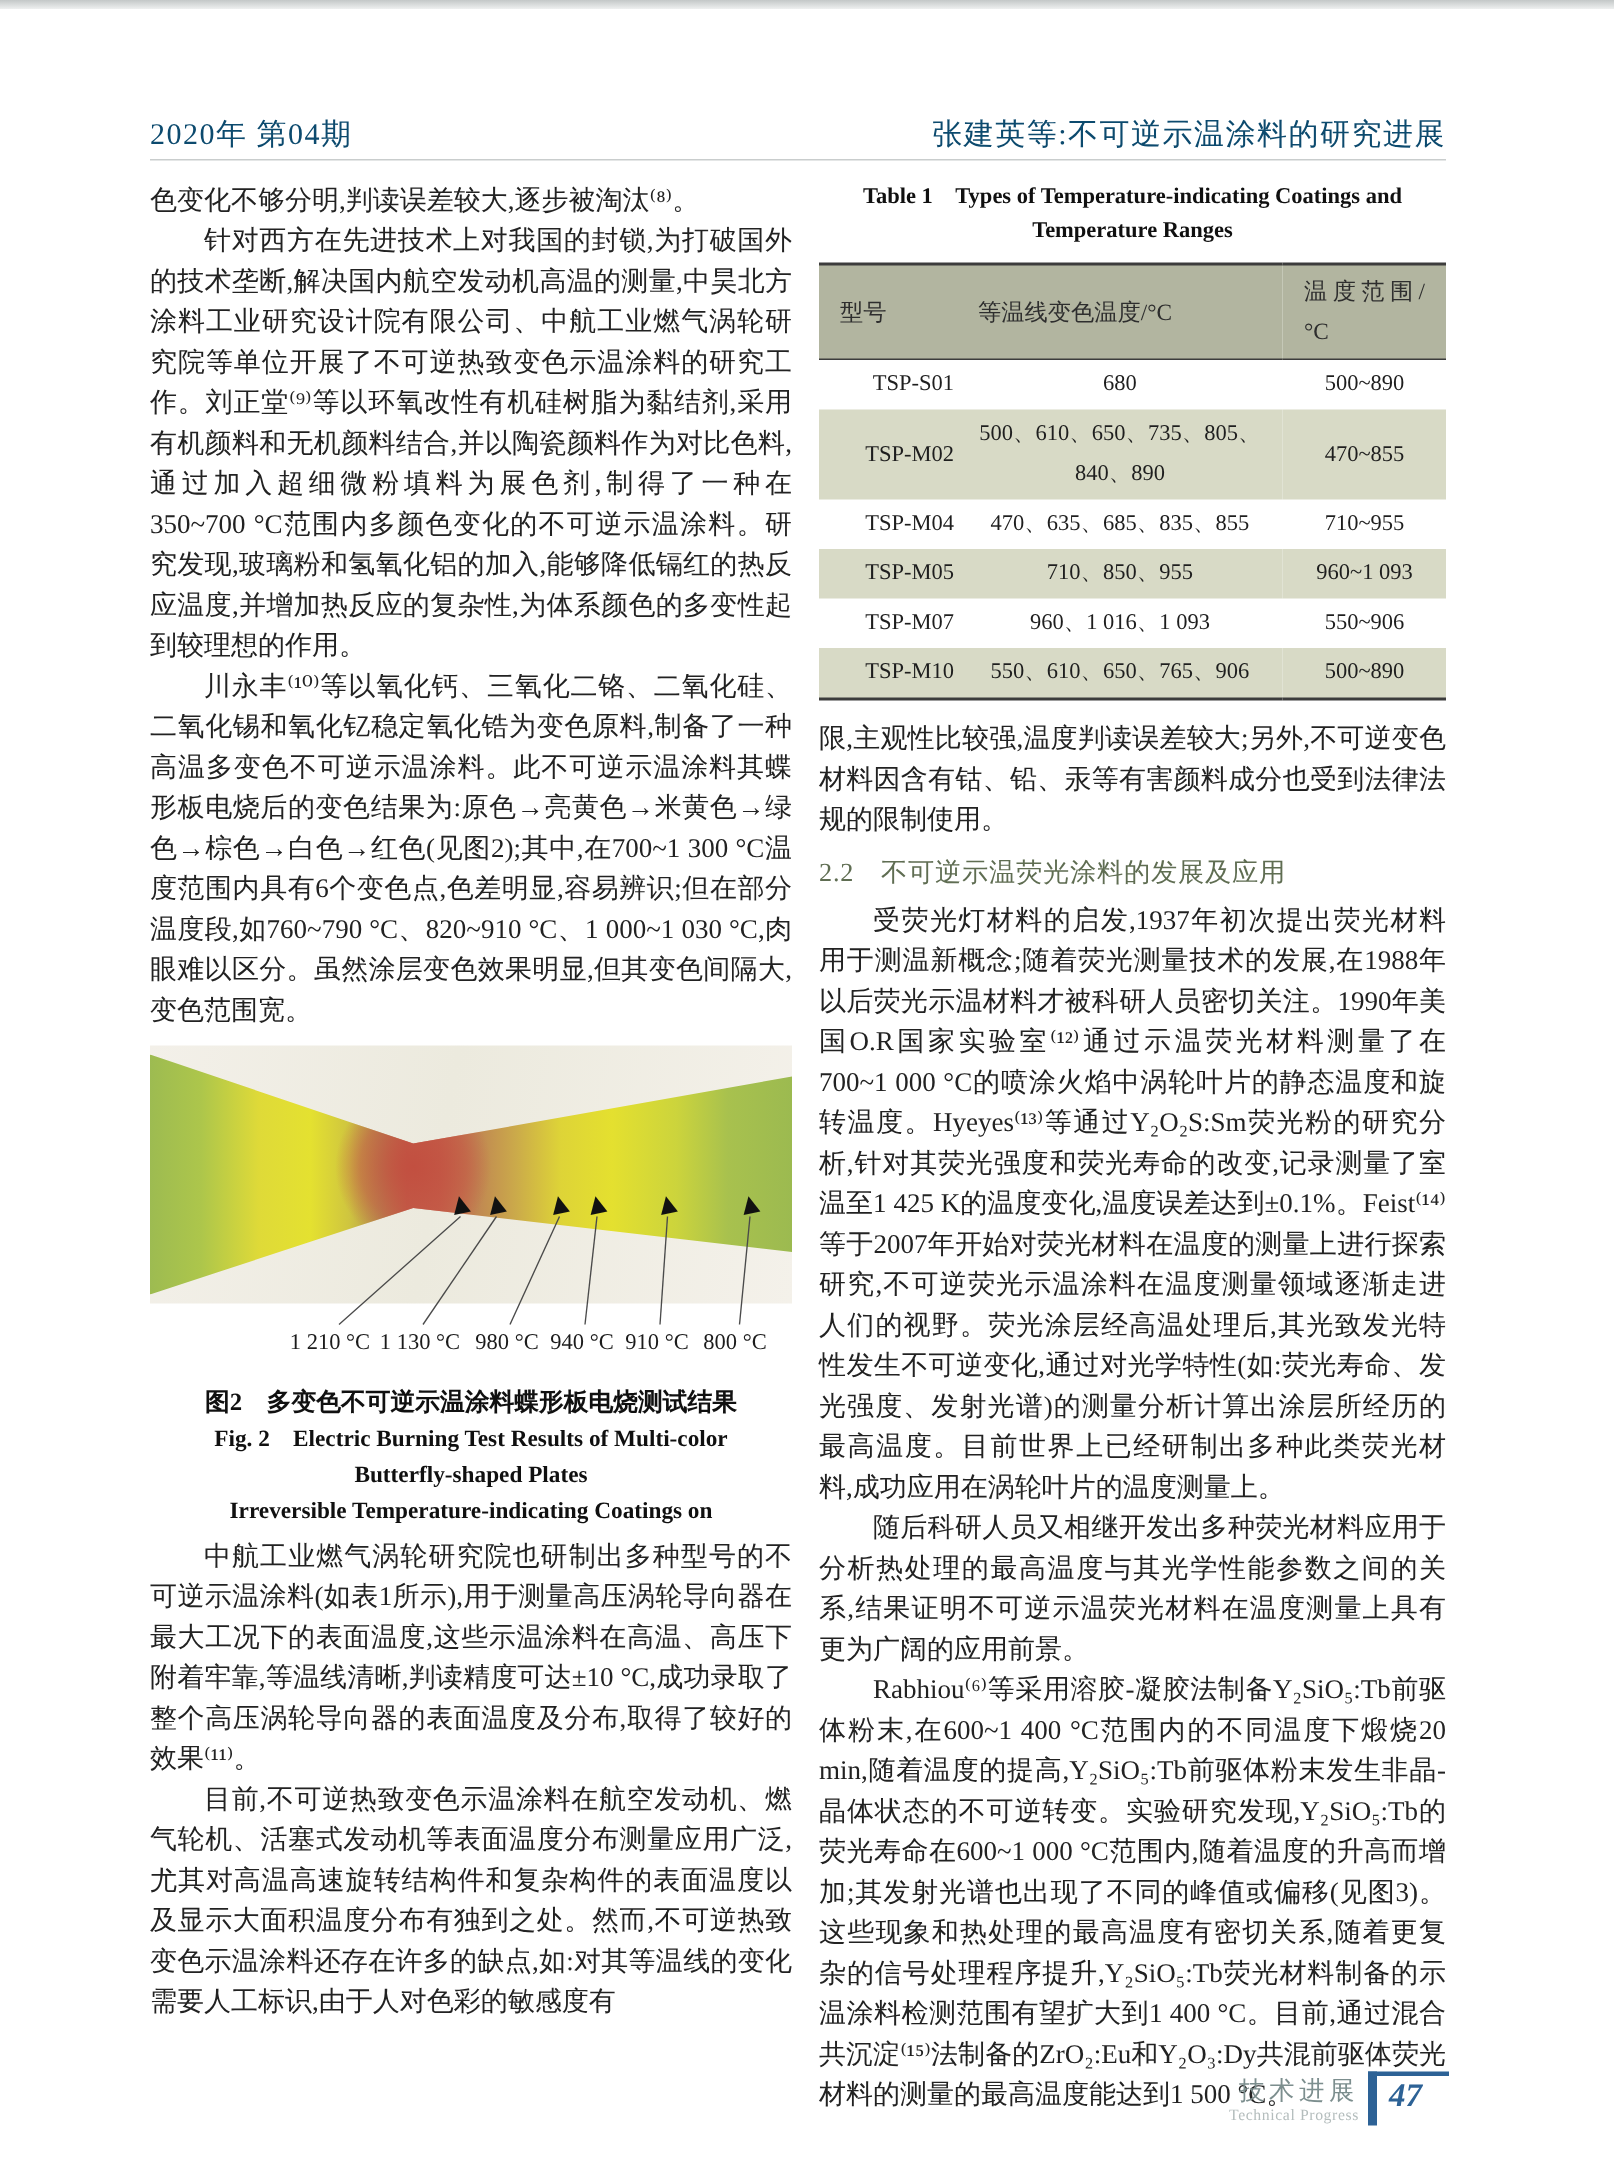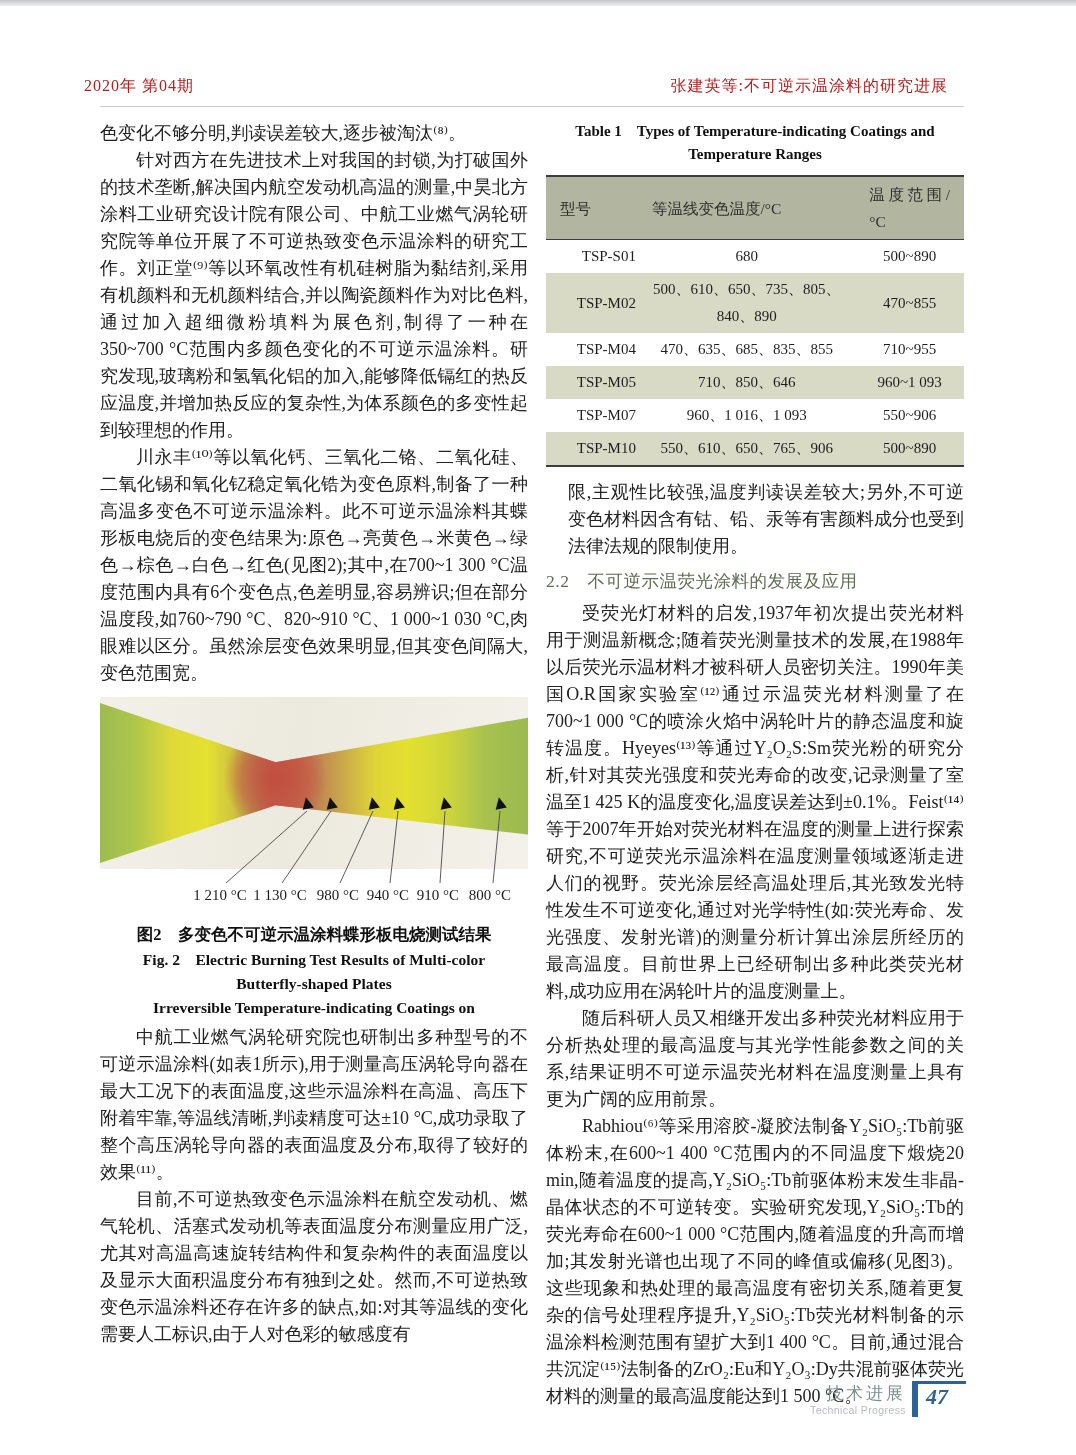--- a/index.html
+++ b/index.html
@@ -4,23 +4,23 @@
 <style>
   html,body{margin:0;padding:0;}
   body{
     width:1076px;height:1455px;background:#ffffff;position:relative;
     font-family:"Liberation Serif","DejaVu Serif",serif;color:#222;
     overflow:hidden;
   }
   .scan-edge{position:absolute;top:0;left:0;right:0;height:6px;
     background:linear-gradient(#c3c7c7,#eef0f0);}
   
-  .pg-header{position:absolute;left:84px;top:76px;width:864px;
+  .pg-header{position:absolute;left:100px;top:76px;width:864px;
     display:flex;justify-content:space-between;align-items:flex-end;
-    font-size:16px;color:#b91c1c;letter-spacing:1px;}
+    font-size:20px;color:#0c4a6e;letter-spacing:1px;}
   .pg-rule{position:absolute;left:100px;top:106px;width:864px;height:0;
     border-top:1.5px solid #c9cdcd;}
   
   .col{position:absolute;top:120px;font-size:18px;line-height:27px;text-align:justify;}
   .col-left{left:100px;width:428px;}
   .col-right{left:546px;width:418px;}
   p{margin:0;text-indent:2em;}
   p.noindent{text-indent:0;}
   
   .figure{margin:10px 0 4px;}
@@ -45,29 +45,29 @@
   .tbl-title-zh{text-align:center;font-weight:bold;font-size:16.5px;color:#101010;margin-bottom:3px;}
   .tbl-title-en{text-align:center;font-weight:bold;font-size:15px;line-height:23px;color:#101010;}
   table.data{width:100%;border-collapse:collapse;margin-top:9px;font-size:15px;
     border-top:2px solid #3c3c3c;border-bottom:2px solid #3c3c3c;}
   table.data th{background:#b2b5a0;font-weight:normal;color:#2e2e2e;
     padding:4px 14px;border-bottom:1.5px solid #3c3c3c;font-size:15.5px;}
   table.data td{padding:3px 2px;text-align:center;color:#1e1e1e;}
   table.data td:first-child{text-align:right;padding-left:5px;width:22%;}
   table.data th:last-child,table.data td:last-child{width:26%;}
   table.data tbody tr:nth-child(even){background:#d8dac6;}
-  .after-table{margin-top:12px;margin-left:22px;}
+  .after-table{margin-top:12px;}
   h3.sec{font-size:17.5px;color:#5f6d52;font-weight:normal;margin:8px 0 5px;
     text-align:left;text-indent:0;letter-spacing:.5px;}
   
   .pg-footer{position:absolute;right:110px;bottom:38px;display:flex;align-items:flex-start;}
   .foot-text{text-align:right;margin-right:6px;padding-top:3px;}
   .foot-zh{font-size:17px;color:#7c8e8e;letter-spacing:3px;line-height:20px;}
   .foot-en{font-size:10.5px;color:#b4bdbd;letter-spacing:.4px;line-height:13px;
-    font-family:Liberation Sans, sans-serif;}
+    font-family:Liberation Serif, serif;}
   .page-badge{border-left:6px solid #2d6296;border-top:3px solid #2d6296;
     padding:1px 18px 8px 8px;}
   .page-num{font-style:italic;font-weight:bold;font-size:22px;color:#2d6296;line-height:24px;}
 </style>
 </head>
 <body>
 
 <div class="scan-edge"></div>
 
 <div class="pg-header">
@@ -140,21 +140,21 @@
         <td>500、610、650、735、805、840、890</td>
         <td>470~855</td>
       </tr>
       <tr>
         <td>TSP-M04</td>
         <td>470、635、685、835、855</td>
         <td>710~955</td>
       </tr>
       <tr>
         <td>TSP-M05</td>
-        <td>710、850、646</td>
+        <td>710、850、955</td>
         <td>960~1 093</td>
       </tr>
       <tr>
         <td>TSP-M07</td>
         <td>960、1 016、1 093</td>
         <td>550~906</td>
       </tr>
       <tr>
         <td>TSP-M10</td>
         <td>550、610、650、765、906</td>

